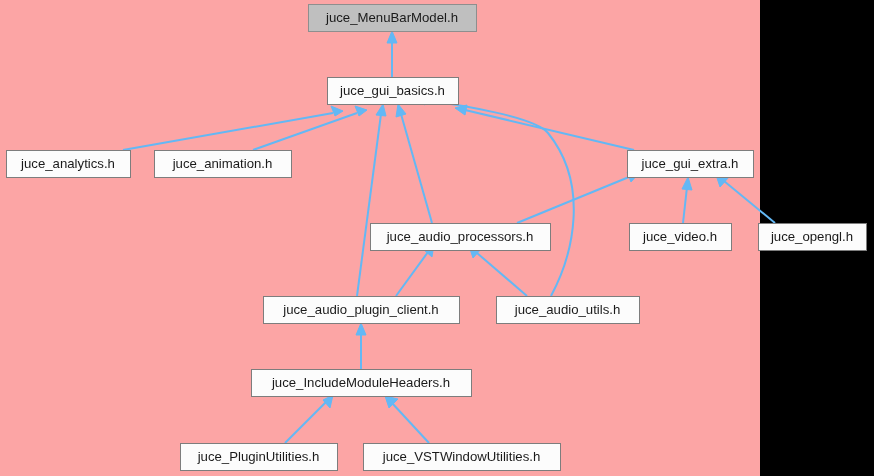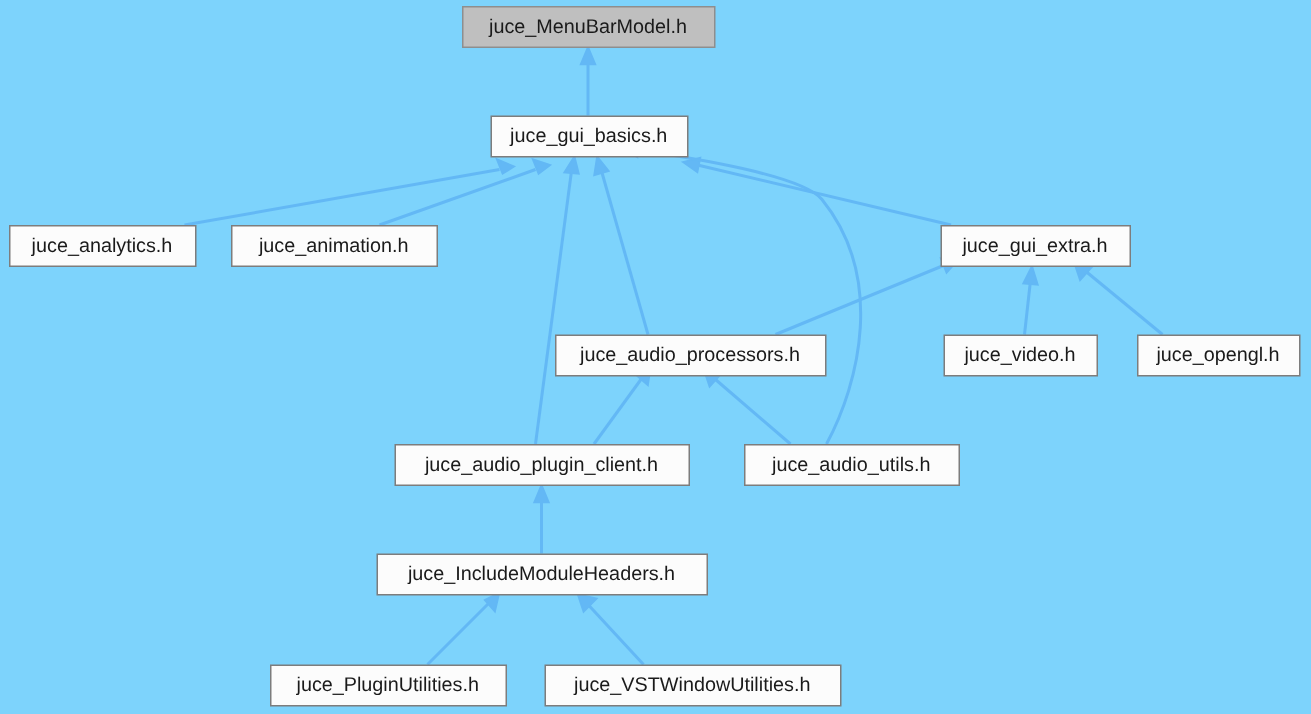--- a/index.html
+++ b/index.html
@@ -9,23 +9,23 @@
     background: #000000;
   }
   body {
     width: 874px;
     height: 476px;
     overflow: hidden;
     font-family: "Liberation Sans", sans-serif;
   }
   #graph-root {
     position: relative;
-    width: 874px;
+    width: 760px;
     height: 476px;
-    background: #7dd3fc;
+    background: #fca5a5;
   }
   #graph-svg {
     position: absolute;
     left: 0;
     top: 0;
     width: 874px;
     height: 476px;
     display: block;
   }
   .gnode-label {

